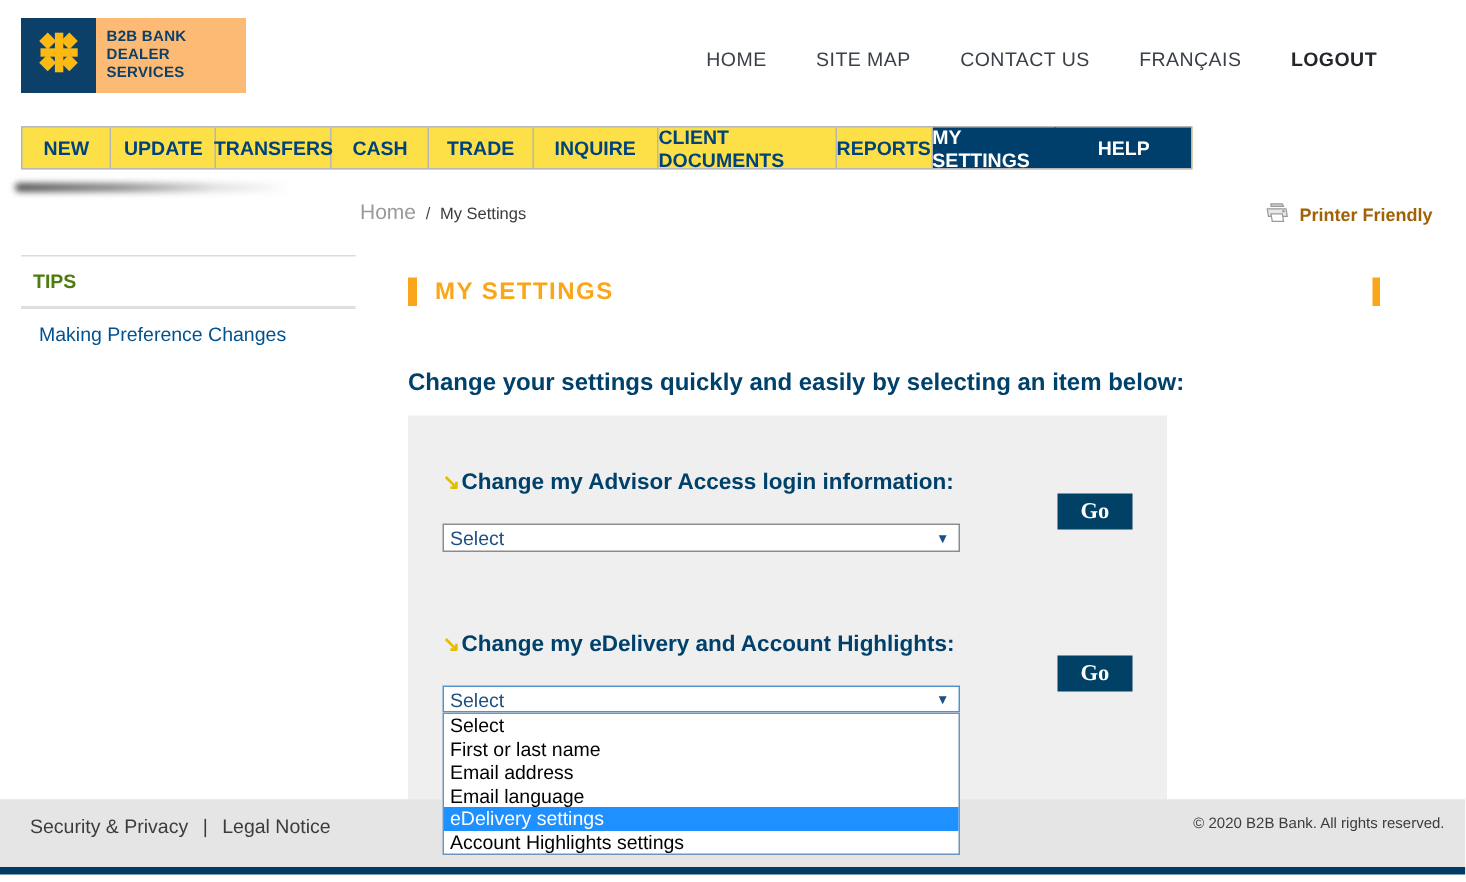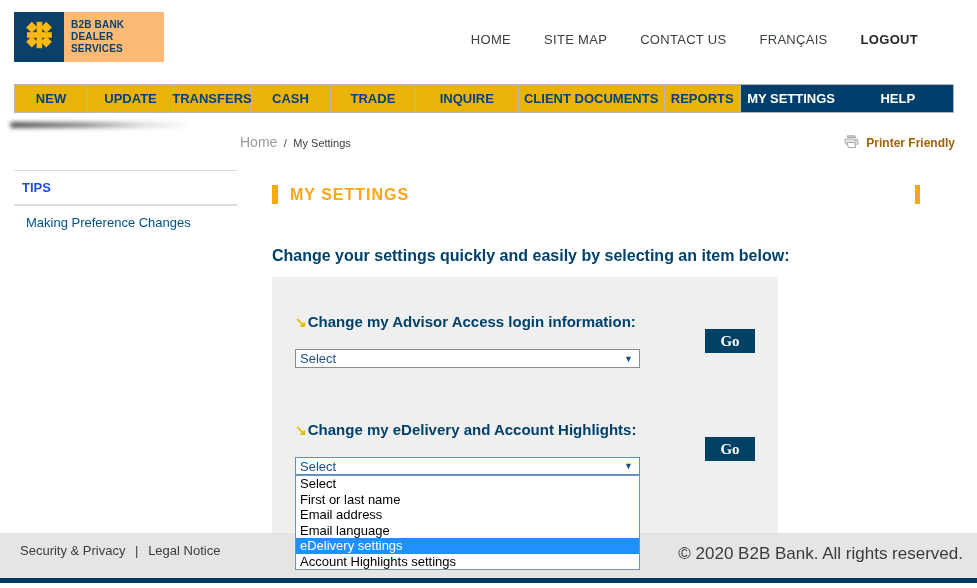--- a/index.html
+++ b/index.html
@@ -11,22 +11,22 @@
   .logo { position:absolute; left:14px; top:12px; display:flex; cursor:pointer; }
   .logo-square { width:50px; height:50px; background:#0d4068; display:flex; align-items:center; justify-content:center; }
   .logo-band { width:100px; height:50px; background:#fdba74; color:#0d4068; display:flex; flex-direction:column; justify-content:center; padding-left:7px; }
   .logo-band span { font-size:10px; font-weight:bold; line-height:12px; letter-spacing:0.2px; }
 
   .util-nav { position:absolute; top:32px; right:59px; display:flex; gap:33px; }
   .util-nav a { font-size:13px; color:#3a4049; text-decoration:none; letter-spacing:0.3px; cursor:pointer; }
   .util-nav a.bold { font-weight:bold; color:#23262b; }
 
   
-  .main-nav { position:absolute; left:14px; top:84px; width:940px; height:29px; display:flex;
-              border:1px solid #b7b7b7; background:#eab308; }
+  .main-nav { position:absolute; left:14px; top:84px; width:781px; height:29px; display:flex;
+              border:1px solid #b7b7b7; background:#fde047; }
   .nav-item { display:flex; align-items:center; justify-content:center; font-size:13px; font-weight:bold;
               color:#00437c; border-right:1px solid #b7b7b7; cursor:pointer; }
   .nav-item:last-child { border-right:none; }
   .nav-item.active { background:#003e6b; color:#fff; border-right-color:#003e6b; }
 
   .nav-shadow { position:absolute; left:10px; top:122px; width:205px; height:6px;
                 background:linear-gradient(to right, rgba(40,40,40,0.8) 0%, rgba(70,70,70,0.6) 35%,
                            rgba(130,130,130,0.25) 65%, rgba(200,200,200,0) 90%);
                 filter:blur(2px); border-radius:3px; }
 
@@ -35,21 +35,21 @@
   .bc-home { font-size:14px; color:#9a9a9a; text-decoration:none; cursor:pointer; }
   .bc-sep { font-size:11px; color:#4a4a4a; margin:0 2px; }
   .bc-current { font-size:11px; color:#3c3c3c; }
 
   .printer { position:absolute; right:22px; top:135px; display:flex; align-items:center; gap:6px;
              color:#a16207; font-size:12px; font-weight:bold; text-decoration:none; cursor:pointer; }
 
   
   .sidebar { position:absolute; left:14px; top:170px; width:223px; }
   .side-rule { border-top:1px solid #dcdcdc; }
-  .side-title { padding:9px 0 9px 8px; font-size:13px; font-weight:bold; color:#1d4ed8; }
+  .side-title { padding:9px 0 9px 8px; font-size:13px; font-weight:bold; color:#4d7c0f; }
   .side-item { display:block; padding:9px 0 9px 12px; font-size:13px; color:#00518f; text-decoration:none; cursor:pointer; }
 
   
   .title-bar { position:absolute; top:185px; width:6px; height:19px; background:#FAA61A; }
   .title-bar.left { left:272px; }
   .title-bar.right { left:915px; width:5px; }
   .page-title { position:absolute; left:290px; top:186px; font-size:16px; font-weight:bold;
                 color:#FAA61A; letter-spacing:1px; }
   .intro { position:absolute; left:272px; top:247px; font-size:16px; font-weight:bold; color:#00416b; }
 
@@ -78,21 +78,21 @@
   .opt { height:15.5px; line-height:15.5px; font-size:13px; color:#000; padding-left:4px;
          white-space:nowrap; overflow:hidden; cursor:pointer; }
   .opt.highlighted { background:#1e90ff; color:#fff; }
 
   
   .footer { position:absolute; left:0; top:533px; width:977px; height:45px; background:#e5e5e5;
             border-top:1px solid #e3e3e3; }
   .footer-left { position:absolute; left:20px; top:9px; font-size:13px; color:#3c3c3c; }
   .footer-left a { color:#3c3c3c; text-decoration:none; cursor:pointer; }
   .footer-left .fsep { margin:0 6px; }
-  .footer-right { position:absolute; right:14px; top:10px; font-size:17px; color:#3c3c3c; }
+  .footer-right { position:absolute; right:14px; top:10px; font-size:10px; color:#3c3c3c; }
 
   .bottom-bar { position:absolute; left:0; top:578px; width:977px; height:5px; background:#003a66; }
 </style>
 </head>
 <body>
 
 <div class="page">
 
   <a class="logo">
     <span class="logo-square">

